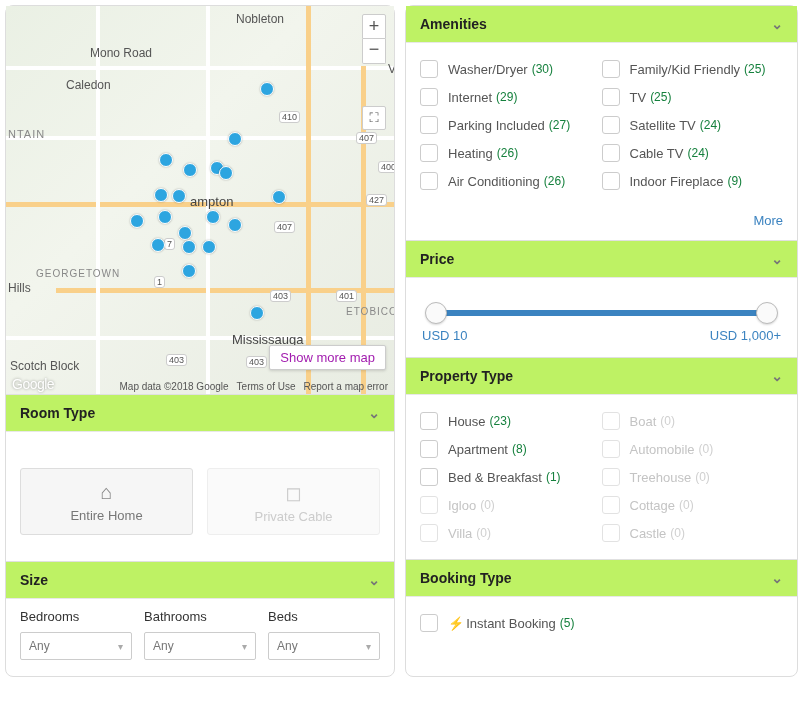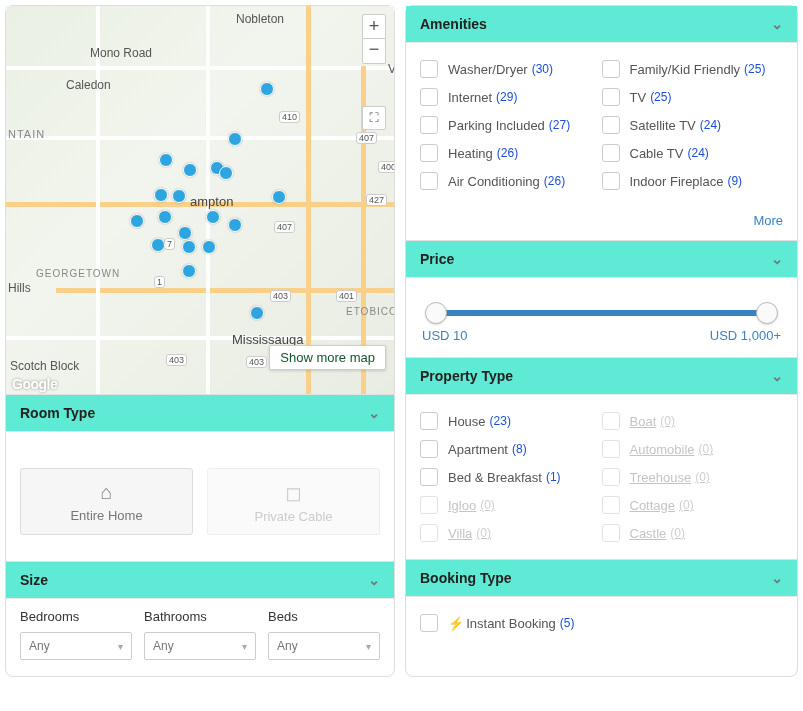--- a/index.html
+++ b/index.html
@@ -15,48 +15,48 @@
   .road.h { height: 4px; }
   .road.v { width: 4px; }
   .city-label { position: absolute; font-size: 12px; color: #555; font-weight: 400; }
   .city-label.big { font-size: 13px; font-weight: 500; color: #444; text-align: center; }
   .marker { position: absolute; width: 14px; height: 14px; border-radius: 50%; background: #2da5e0; border: 1.5px solid #fff; box-shadow: 0 0 2px rgba(0,0,0,0.3); }
   .route-shield { position: absolute; font-size: 9px; color: #555; background: #fff; border: 1px solid #ccc; border-radius: 3px; padding: 0 2px; }
   .map-ctrl { position: absolute; right: 8px; background: #fff; border: 1px solid #ccc; width: 24px; text-align: center; font-size: 18px; color: #555; cursor: pointer; }
   .map-ctrl.zoom-in { top: 8px; height: 25px; line-height: 23px; border-radius: 2px 2px 0 0; }
   .map-ctrl.zoom-out { top: 33px; height: 25px; line-height: 20px; border-radius: 0 0 2px 2px; border-top: none; }
   .map-ctrl.full { top: 100px; height: 24px; font-size: 13px; line-height: 22px; border-radius: 2px; }
-  .show-more-map { position: absolute; right: 8px; bottom: 24px; background: #fff; border: 1px solid #ccc; border-radius: 2px; padding: 4px 10px; color: #14532d; font-size: 13px; cursor: pointer; box-shadow: 0 1px 3px rgba(0,0,0,0.15); }
+  .show-more-map { position: absolute; right: 8px; bottom: 24px; background: #fff; border: 1px solid #ccc; border-radius: 2px; padding: 4px 10px; color: #a21caf; font-size: 13px; cursor: pointer; box-shadow: 0 1px 3px rgba(0,0,0,0.15); }
   .map-attrib { position: absolute; bottom: 2px; right: 6px; font-size: 10px; color: #555; display: flex; gap: 8px; }
   .map-attrib span { white-space: nowrap; }
-  .google-logo { position: absolute; left: 6px; bottom: 2px; font-size: 14px; font-weight: 700; color: #fff; text-shadow: 0 0 3px rgba(0,0,0,0.4); letter-spacing: -0.5px; }
-  .section-head { padding: 10px 14px; font-weight: 700; font-size: 14px; color: #222; background: #5eead4; border-top: 1px solid #e0e0e0; border-bottom: 1px solid #e8e8e8; display: flex; justify-content: space-between; align-items: flex-start; cursor: pointer; }
+  .google-logo { position: absolute; left: 6px; bottom: 2px; font-size: 14px; font-weight: 400; color: #fff; text-shadow: 0 0 3px rgba(0,0,0,0.4); letter-spacing: -0.5px; }
+  .section-head { padding: 10px 14px; font-weight: 700; font-size: 14px; color: #222; background: #bef264; border-top: 1px solid #e0e0e0; border-bottom: 1px solid #e8e8e8; display: flex; justify-content: space-between; align-items: flex-start; cursor: pointer; }
   .col-right .section-head:first-child { border-top: none; }
   .chev { font-size: 14px; color: #777; }
   .roomtype-body { padding: 36px 14px 26px; display: flex; gap: 14px; justify-content: space-between; }
   .roomtype-btn { flex: 1; border: 1px solid #ddd; border-radius: 3px; background: #f6f6f6; text-align: center; padding: 12px 0 10px; cursor: pointer; color: #999; }
   .roomtype-btn .icn { font-size: 20px; display: block; margin-bottom: 4px; color: #888; }
   .roomtype-btn .lbl { font-size: 13px; color: #777; }
   .roomtype-btn.private .icn, .roomtype-btn.private .lbl { color: #ccc; }
   .roomtype-btn.private { background: #fafafa; border-color: #eee; }
   .size-body { padding: 10px 14px 16px; display: flex; gap: 12px; }
   .size-col { flex: 1; }
   .size-col label { display: block; font-size: 13px; color: #333; margin-bottom: 8px; }
   .sel { width: 100%; border: 1px solid #ccc; border-radius: 2px; padding: 6px 8px; font-size: 12px; color: #777; background: #fff; display: flex; justify-content: space-between; align-items: center; cursor: pointer; }
   .sel .car { font-size: 10px; color: #aaa; }
   .amen-body, .prop-body, .booking-body { padding: 12px 14px; }
   .checklist { display: flex; }
   .chk-col { flex: 1; }
   .chk-row { display: flex; align-items: center; padding: 5px 0; cursor: pointer; font-size: 13px; }
-  .chk-row.disabled { color: #c4c4c4; cursor: default; text-decoration: underline; }
+  .chk-row.disabled { color: #c4c4c4; cursor: default; }
   .chk-box { width: 18px; height: 18px; border: 1px solid #ccc; border-radius: 3px; margin-right: 10px; background: #fff; flex-shrink: 0; }
   .chk-row.disabled .chk-box { border-color: #e2e2e2; }
   .chk-label { color: #555; }
   .chk-row.disabled .chk-label { color: #c4c4c4; }
-  .chk-count { color: #1d4ed8; margin-left: 4px; font-size: 12px; }
+  .chk-count { color: #15803d; margin-left: 4px; font-size: 12px; }
   .chk-row.disabled .chk-count { color: #d0d0d0; }
   .more-link { text-align: right; padding: 6px 14px 12px; color: #3b83c0; font-size: 13px; cursor: pointer; }
   .price-body { padding: 18px 14px 14px; }
   .slider-track { position: relative; height: 6px; background: #e6e6e6; border-radius: 3px; margin: 14px 6px 12px; }
   .slider-fill { position: absolute; left: 10px; right: 10px; top: 0; bottom: 0; background: #3b83c0; border-radius: 3px; }
   .slider-handle { position: absolute; top: 50%; width: 22px; height: 22px; border-radius: 50%; background: #fafafa; border: 1px solid #bbb; transform: translate(-50%,-50%); cursor: grab; box-shadow: 0 1px 2px rgba(0,0,0,0.15); }
   .price-labels { display: flex; justify-content: space-between; color: #3b83c0; font-size: 13px; padding: 0 2px; }
   .bolt { color: #888; margin-right: 2px; }
 </style>
 </head>
@@ -120,20 +120,25 @@
         <div class="marker" style="top:234px;left:176px;"></div>
         <div class="marker" style="top:234px;left:196px;"></div>
         <div class="marker" style="top:258px;left:176px;"></div>
         <div class="marker" style="top:300px;left:244px;"></div>
       </div>
       <div class="map-ctrl zoom-in">+</div>
       <div class="map-ctrl zoom-out">−</div>
       <div class="map-ctrl full">⛶</div>
       <div class="show-more-map">Show more map</div>
       <div class="google-logo">Google</div>
+      <div class="map-attrib">
+        <span>Map data ©2018 Google</span>
+        <span>Terms of Use</span>
+        <span>Report a map error</span>
+      </div>
     </div>
 
     <div class="section-head">
       <span>Room Type</span>
       <span class="chev">⌄</span>
     </div>
     <div class="roomtype-body">
       <div class="roomtype-btn">
         <span class="icn">⌂</span>
         <span class="lbl">Entire Home</span>

